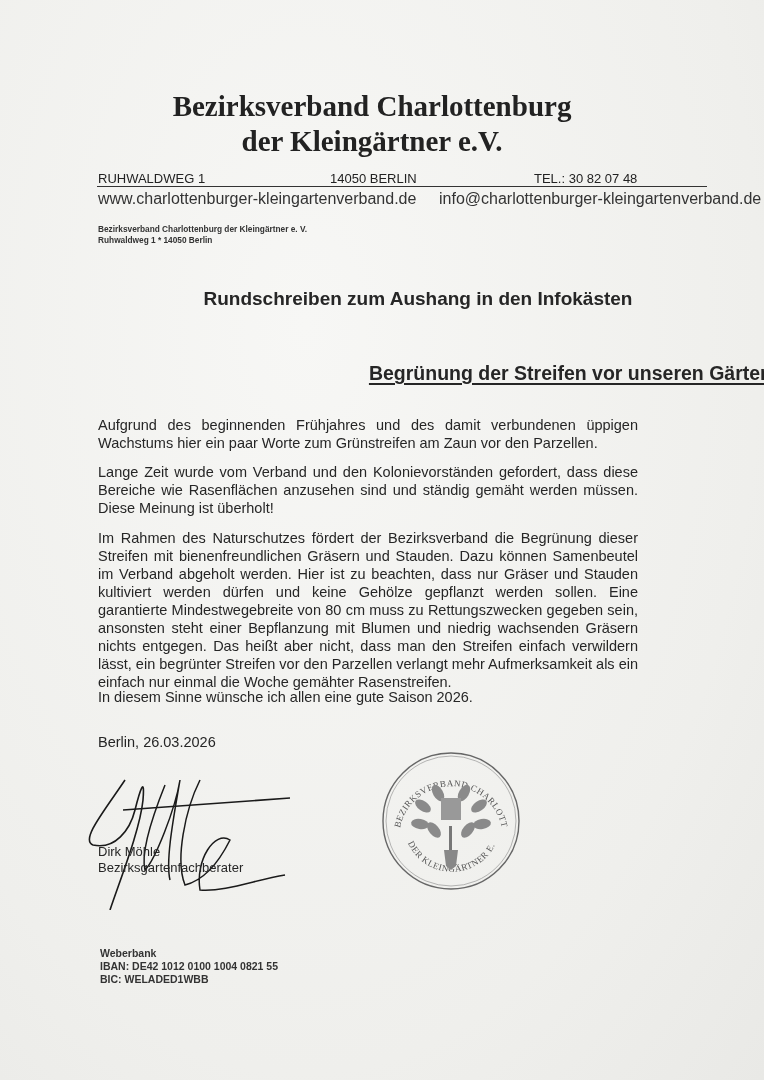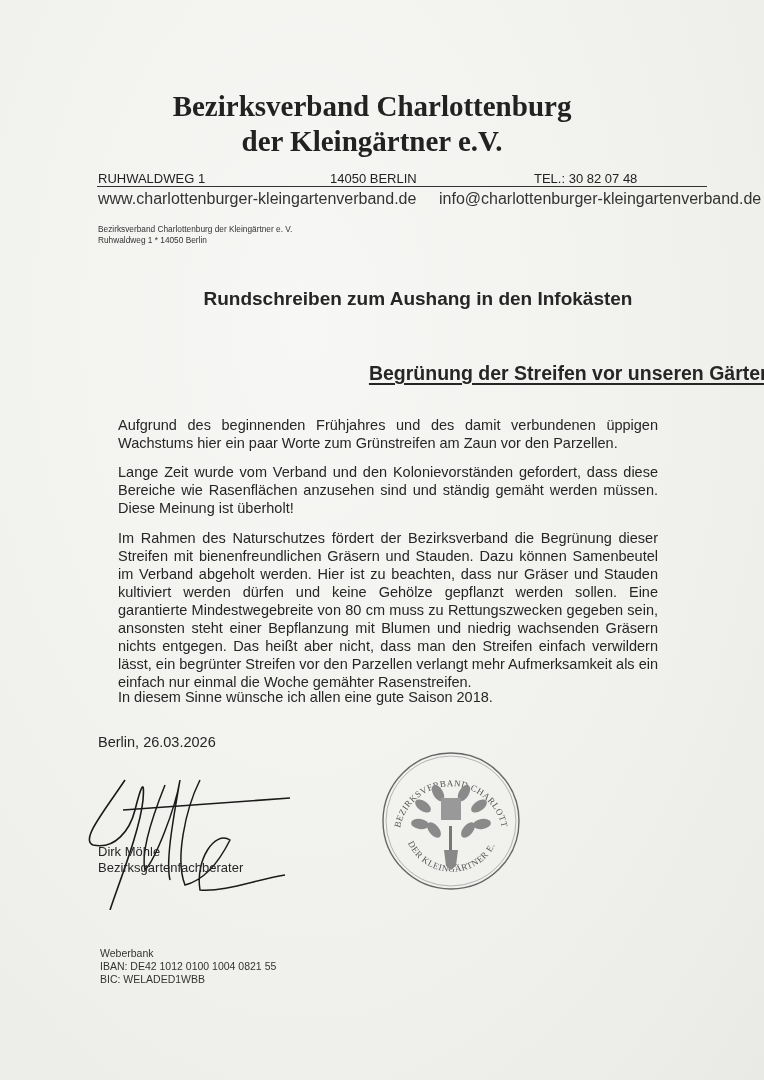--- a/index.html
+++ b/index.html
@@ -17,40 +17,40 @@
   .lh-title {
     position: absolute; left: 0; width: 764px; text-align: center;
     font-family: "Liberation Serif", "DejaVu Serif", serif; font-weight: bold;
     color: #222;
   }
   .lh1 { top: 90px; font-size: 29px; left: -10px; }
   .lh2 { top: 125px; font-size: 29px; left: -10px; }
   .addr { position: absolute; top: 171px; font-size: 13px; color: #222; }
   .rule { position: absolute; left: 97px; width: 610px; top: 186px; height: 0; border-top: 1.5px solid #333; }
   .web { position: absolute; top: 190px; font-size: 16px; color: #333; }
-  .sender { position: absolute; left: 98px; top: 224px; font-size: 8.3px; font-weight: normal; line-height: 11px; color: #333; }
+  .sender { position: absolute; left: 98px; top: 224px; font-size: 8.3px; font-weight: bold; line-height: 11px; color: #333; }
   .circ-title { position: absolute; left: 0; width: 764px; text-align: center; top: 288px; font-size: 19px; font-weight: bold; color: #262626; padding-left: 36px; }
   .subject {
     position: absolute; left: 8px; width: 764px; text-align: right; top: 362px;
     font-size: 19.5px; font-weight: bold; color: #262626;
     text-decoration: underline; text-decoration-thickness: 2px; text-underline-offset: 3px;
   }
   .para {
     position: absolute; left: 98px; width: 540px; font-size: 14.5px; line-height: 18px;
-    text-align: justify; color: #262626; margin-left: 20px;
+    text-align: justify; color: #262626;
   }
   .p1 { top: 416px; }
   .p2 { top: 463px; }
   .p3 { top: 529px; }
   .p4 { top: 688px; }
   .date { position: absolute; left: 98px; top: 734px; font-size: 14.5px; color: #262626; text-align: center; }
   .signer { position: absolute; left: 98px; top: 844px; font-size: 13px; line-height: 16px; color: #262626; }
   .signature { position: absolute; left: 85px; top: 770px; width: 215px; height: 140px; }
   .stamp { position: absolute; left: 378px; top: 748px; width: 145px; height: 145px; }
-  .bank { position: absolute; left: 100px; top: 947px; font-size: 10.5px; line-height: 13px; color: #333; }
+  .bank { position: absolute; left: 100px; top: 947px; font-size: 10.5px; line-height: 13px; color: #333; font-weight: bold; }
 </style>
 </head>
 <body>
 
 <div class="page">
 
   <div class="lh-title lh1">Bezirksverband Charlottenburg</div>
   <div class="lh-title lh2">der Kleingärtner e.V.</div>
 
   <div class="addr" style="left:98px">RUHWALDWEG 1</div>
@@ -64,21 +64,21 @@
     <div>Bezirksverband Charlottenburg der Kleingärtner e. V.</div>
     <div>Ruhwaldweg 1 * 14050 Berlin</div>
   </div>
 
   <div class="circ-title">Rundschreiben zum Aushang in den Infokästen</div>
   <div class="subject">Begrünung der Streifen vor unseren Gärten</div>
 
   <div class="para p1">Aufgrund des beginnenden Frühjahres und des damit verbundenen üppigen Wachstums hier ein paar Worte zum Grünstreifen am Zaun vor den Parzellen.</div>
   <div class="para p2">Lange Zeit wurde vom Verband und den Kolonievorständen gefordert, dass diese Bereiche wie Rasenflächen anzusehen sind und ständig gemäht werden müssen. Diese Meinung ist überholt!</div>
   <div class="para p3">Im Rahmen des Naturschutzes fördert der Bezirksverband die Begrünung dieser Streifen mit bienenfreundlichen Gräsern und Stauden. Dazu können Samenbeutel im Verband abgeholt werden. Hier ist zu beachten, dass nur Gräser und Stauden kultiviert werden dürfen und keine Gehölze gepflanzt werden sollen. Eine garantierte Mindestwegebreite von 80 cm muss zu Rettungszwecken gegeben sein, ansonsten steht einer Bepflanzung mit Blumen und niedrig wachsenden Gräsern nichts entgegen. Das heißt aber nicht, dass man den Streifen einfach verwildern lässt, ein begrünter Streifen vor den Parzellen verlangt mehr Aufmerksamkeit als ein einfach nur einmal die Woche gemähter Rasenstreifen.</div>
-  <div class="para p4">In diesem Sinne wünsche ich allen eine gute Saison 2018.</div>
+  <div class="para p4">In diesem Sinne wünsche ich allen eine gute Saison 2026.</div>
 
   <div class="date">Berlin, 26.03.2026</div>
 
   <svg class="signature" viewBox="0 0 215 140">
     <path d="M40 10 C 20 40, -5 70, 8 75 C 30 80, 45 60, 50 40 C 55 20, 60 5, 58 30 C 55 60, 35 110, 25 140" fill="none" stroke="#1a1a1a" stroke-width="1.6"></path>
     <path d="M38 40 L 205 28" fill="none" stroke="#1a1a1a" stroke-width="1.6"></path>
     <path d="M80 15 C 70 40, 55 80, 60 100 C 70 90, 90 40, 95 10 C 90 40, 80 90, 85 110" fill="none" stroke="#1a1a1a" stroke-width="1.5"></path>
     <path d="M115 10 C 100 40, 90 90, 100 115 C 120 110, 135 90, 145 70 C 130 60, 110 90, 115 120 C 140 122, 170 110, 200 105" fill="none" stroke="#1a1a1a" stroke-width="1.5"></path>
   </svg>
 

